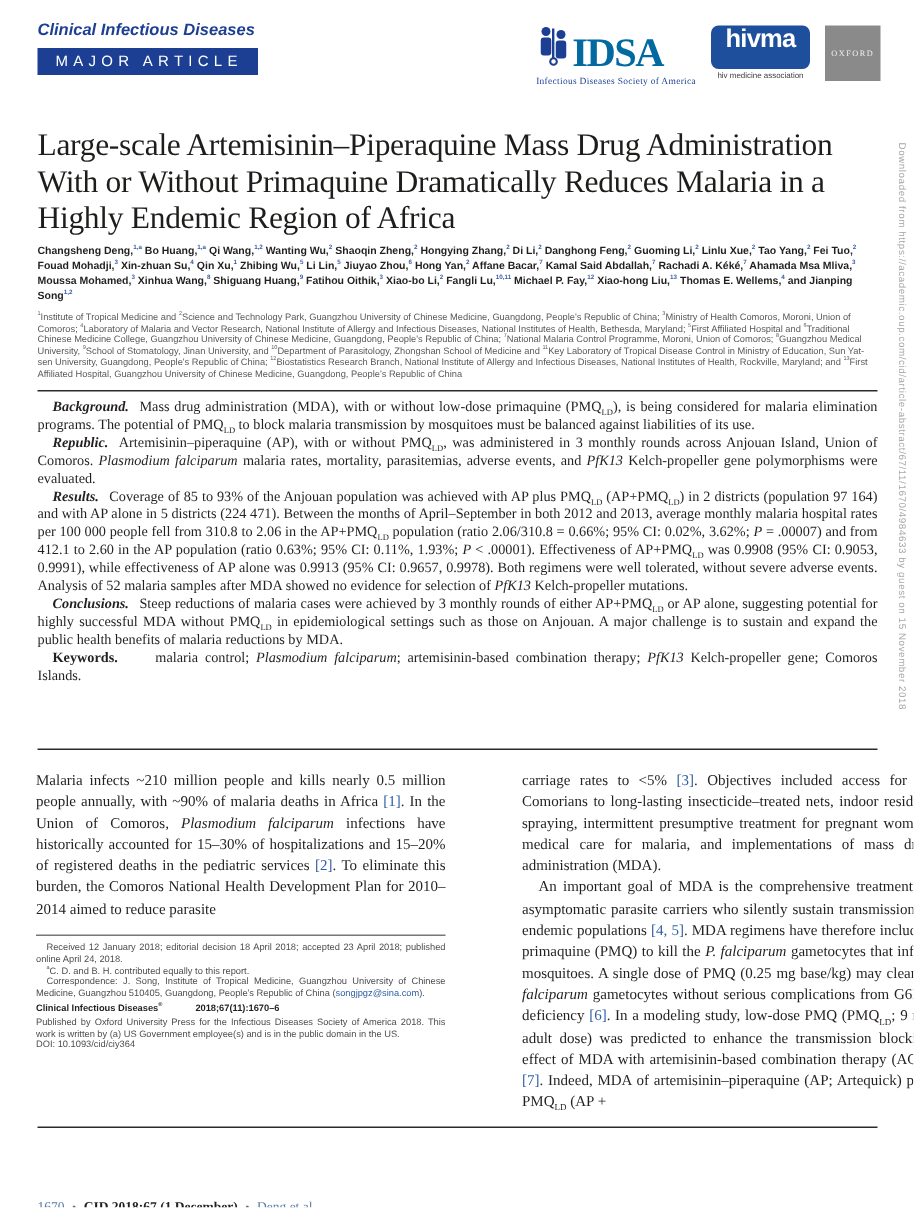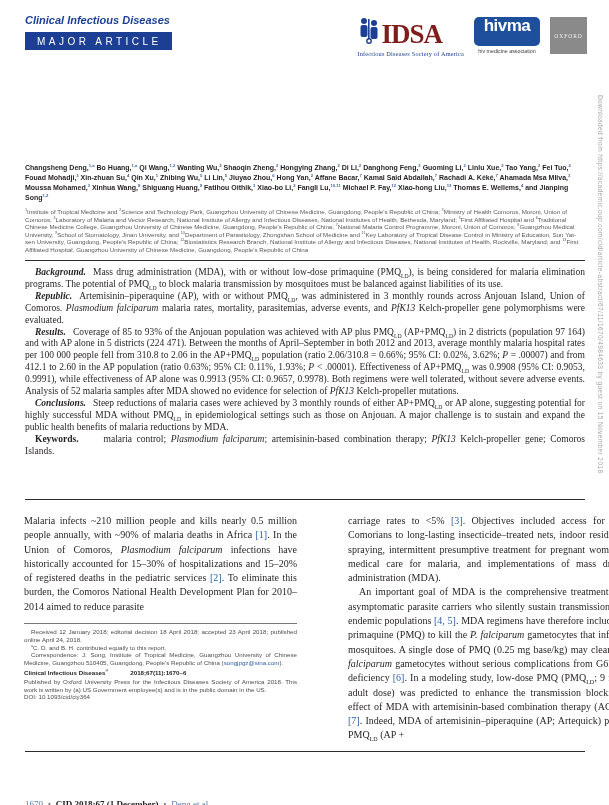--- a/index.html
+++ b/index.html
@@ -8,21 +8,21 @@
     position:relative; width:609px; height:805px; background:#fff;
     font-family:"Liberation Serif", serif; color:#231f20; overflow:hidden;
   }
   
   .header { position:absolute; top:14px; left:25px; right:22px; display:flex; justify-content:space-between; align-items:flex-start; }
   .journal-name { font-family:"Liberation Sans", sans-serif; font-style:italic; font-weight:bold; font-size:11px; color:#1c3f94; margin-bottom:5px; }
   .badge { display:inline-block; background:#1c3f94; color:#fff; font-family:"Liberation Sans", sans-serif; font-weight:normal; font-size:10px; letter-spacing:3.5px; padding:4px 10px 3px 12px; }
   .logos { display:flex; align-items:flex-start; gap:10px; margin-top:3px; }
   .idsa { display:flex; flex-direction:column; align-items:flex-start; }
   .idsa-row { display:flex; align-items:flex-end; }
-  .idsa-word { font-family:"Liberation Serif", serif; font-weight:bold; font-size:27px; line-height:27px; color:#7f1d1d; letter-spacing:-1px; }
+  .idsa-word { font-family:"Liberation Serif", serif; font-weight:bold; font-size:27px; line-height:27px; color:#0369a1; letter-spacing:-1px; }
   .idsa-tag { font-family:"Liberation Serif", serif; font-size:6.3px; color:#1c3f94; margin-top:2px; letter-spacing:0.2px; }
   .hivma { display:flex; flex-direction:column; align-items:center; }
   .hivma-box { width:66px; height:29px; background:#1d4f9c; border-radius:5px; display:flex; align-items:flex-start; justify-content:center; }
   .hivma-word { color:#fff; font-family:"Liberation Sans", sans-serif; font-weight:bold; font-size:17px; letter-spacing:-0.5px; line-height:1; }
   .hivma-tag { font-family:"Liberation Sans", sans-serif; font-size:5.3px; color:#3a3a3a; margin-top:2px; }
   .oxford-box { width:37px; height:37px; background:#8a8a8a; display:flex; align-items:center; justify-content:center; }
   .oxford-word { color:#f0f0f0; font-family:"Liberation Serif", serif; font-size:5.5px; letter-spacing:1px; }
   
   .title { position:absolute; top:84px; left:25px; width:545px; font-size:21px; line-height:24.5px; letter-spacing:-0.2px; color:#1d1d1b; font-weight:normal; }
   .authors { position:absolute; top:163px; left:25px; width:560px; font-family:"Liberation Sans", sans-serif; font-weight:bold; font-size:7px; line-height:10px; color:#231f20; }
@@ -95,20 +95,21 @@
           <span class="hivma-word">hivma</span>
         </div>
         <div class="hivma-tag">hiv medicine association</div>
       </div>
       <div class="oxford-box">
         <span class="oxford-word">OXFORD</span>
       </div>
     </div>
   </div>
 
+  <h1 class="title">Large-scale Artemisinin–Piperaquine Mass Drug Administration With or Without Primaquine Dramatically Reduces Malaria in a Highly Endemic Region of Africa</h1>
   <div class="authors">Changsheng Deng,<sup>1,a</sup> Bo Huang,<sup>1,a</sup> Qi Wang,<sup>1,2</sup> Wanting Wu,<sup>2</sup> Shaoqin Zheng,<sup>2</sup> Hongying Zhang,<sup>2</sup> Di Li,<sup>2</sup> Danghong Feng,<sup>2</sup> Guoming Li,<sup>2</sup> Linlu Xue,<sup>2</sup> Tao Yang,<sup>2</sup> Fei Tuo,<sup>2</sup> Fouad Mohadji,<sup>3</sup> Xin-zhuan Su,<sup>4</sup> Qin Xu,<sup>1</sup> Zhibing Wu,<sup>5</sup> Li Lin,<sup>5</sup> Jiuyao Zhou,<sup>6</sup> Hong Yan,<sup>2</sup> Affane Bacar,<sup>7</sup> Kamal Said Abdallah,<sup>7</sup> Rachadi A. Kéké,<sup>7</sup> Ahamada Msa Mliva,<sup>3</sup> Moussa Mohamed,<sup>3</sup> Xinhua Wang,<sup>8</sup> Shiguang Huang,<sup>9</sup> Fatihou Oithik,<sup>3</sup> Xiao-bo Li,<sup>2</sup> Fangli Lu,<sup>10,11</sup> Michael P. Fay,<sup>12</sup> Xiao-hong Liu,<sup>13</sup> Thomas E. Wellems,<sup>4</sup> and Jianping Song<sup>1,2</sup></div>
   <div class="affils"><sup>1</sup>Institute of Tropical Medicine and <sup>2</sup>Science and Technology Park, Guangzhou University of Chinese Medicine, Guangdong, People's Republic of China; <sup>3</sup>Ministry of Health Comoros, Moroni, Union of Comoros; <sup>4</sup>Laboratory of Malaria and Vector Research, National Institute of Allergy and Infectious Diseases, National Institutes of Health, Bethesda, Maryland; <sup>5</sup>First Affiliated Hospital and <sup>6</sup>Traditional Chinese Medicine College, Guangzhou University of Chinese Medicine, Guangdong, People's Republic of China; <sup>7</sup>National Malaria Control Programme, Moroni, Union of Comoros; <sup>8</sup>Guangzhou Medical University, <sup>9</sup>School of Stomatology, Jinan University, and <sup>10</sup>Department of Parasitology, Zhongshan School of Medicine and <sup>11</sup>Key Laboratory of Tropical Disease Control in Ministry of Education, Sun Yat-sen University, Guangdong, People's Republic of China; <sup>12</sup>Biostatistics Research Branch, National Institute of Allergy and Infectious Diseases, National Institutes of Health, Rockville, Maryland; and <sup>13</sup>First Affiliated Hospital, Guangzhou University of Chinese Medicine, Guangdong, People's Republic of China</div>
 
   <div class="rule-top"></div>
   <div class="abstract">
 
       <p class="abs-p"><span class="abs-label">Background.</span><span>Mass drug administration (MDA), with or without low-dose primaquine (PMQ<sub>LD</sub>), is being considered for malaria elimination programs. The potential of PMQ<sub>LD</sub> to block malaria transmission by mosquitoes must be balanced against liabilities of its use.</span></p>
 
       <p class="abs-p"><span class="abs-label">Republic.</span><span>Artemisinin–piperaquine (AP), with or without PMQ<sub>LD</sub>, was administered in 3 monthly rounds across Anjouan Island, Union of Comoros. <i>Plasmodium falciparum</i> malaria rates, mortality, parasitemias, adverse events, and <i>PfK13</i> Kelch-propeller gene polymorphisms were evaluated.</span></p>
 

